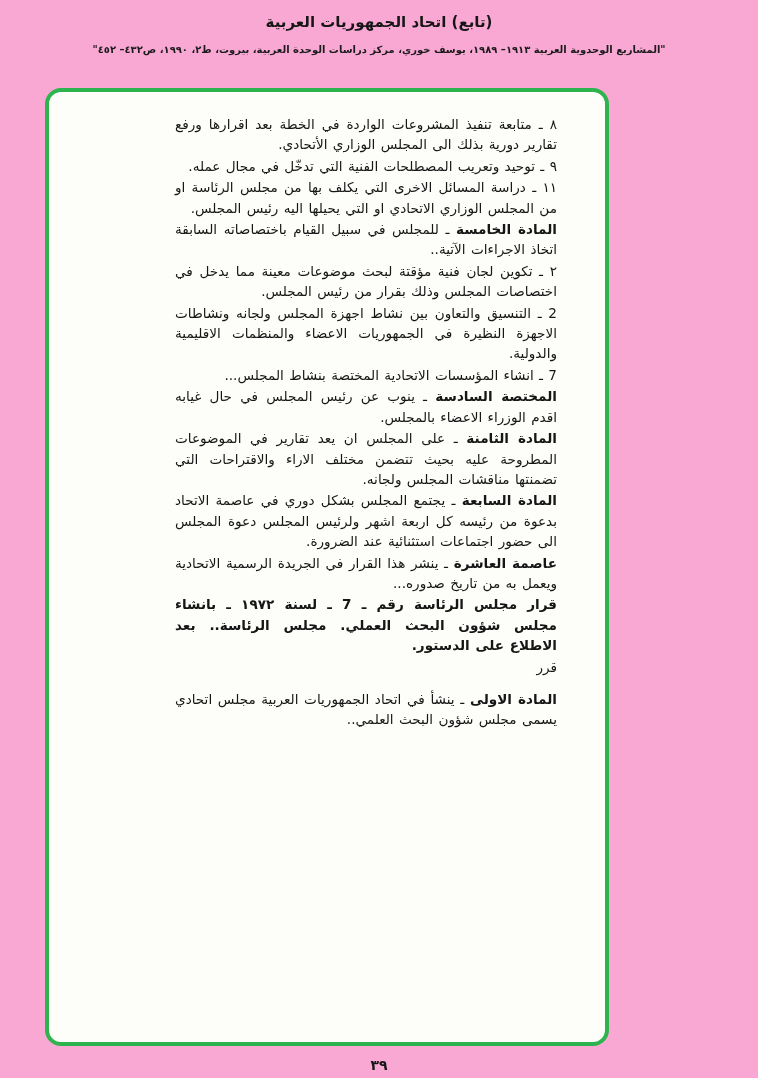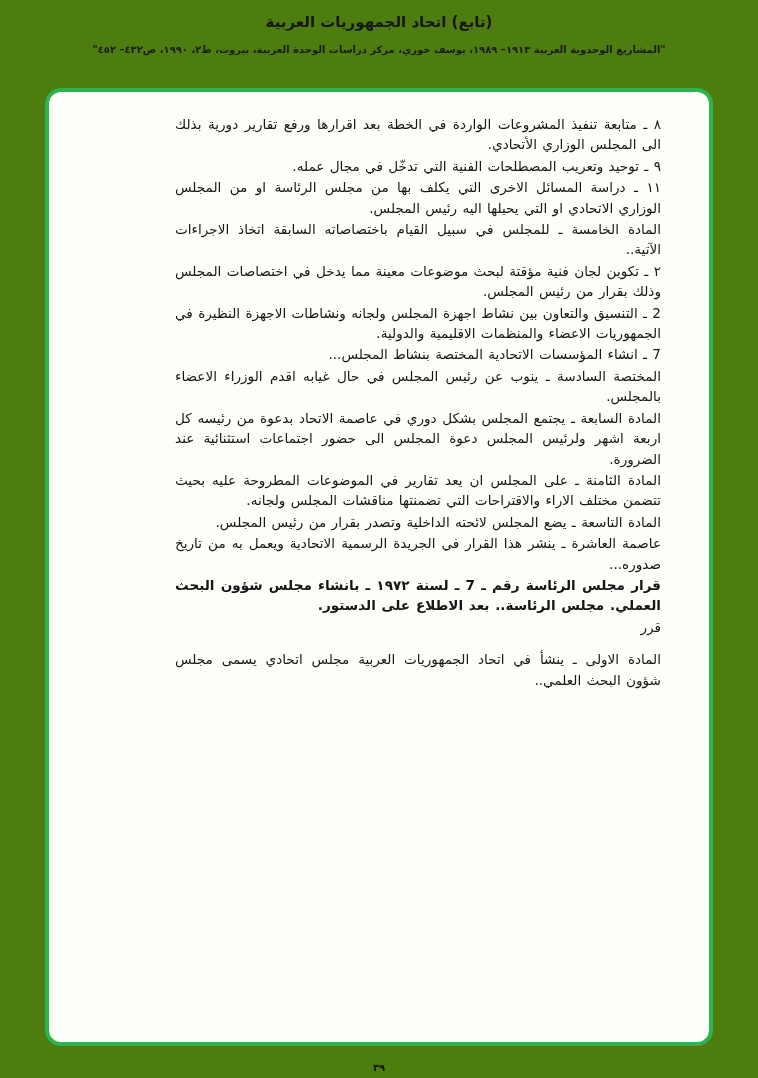--- a/index.html
+++ b/index.html
@@ -7,70 +7,70 @@
   html, body { background: #ffffff; }
   body {
     width: 758px; height: 1078px;
     font-family: "DejaVu Sans", sans-serif;
     color: #161616;
     position: relative;
     overflow: hidden;
   }
   .page {
     position: absolute; inset: 0;
-    background: #4d7c0f;
+    background: #f9a8d4;
   }
   .header {
     direction: rtl;
     text-align: center;
     padding-top: 13px;
   }
   .title {
     font-size: 15px;
     font-weight: bold;
     letter-spacing: 0.2px;
   }
   .citation {
     font-size: 10px;
     font-weight: bold;
     margin-top: 13px;
     color: #1b1b1b;
   }
   .frame {
     position: absolute;
     left: 45px; top: 88px;
-    width: 668px; height: 958px;
+    width: 564px; height: 958px;
     border: 4px solid var(--frame-green);
     border-radius: 16px;
     background: #fdfdfa;
     padding: 22px 48px 18px 126px;
     direction: rtl;
     overflow: hidden;
   }
   .body-col {
     width: 100%;
   }
   .para {
     font-size: 13.6px;
     line-height: 20.4px;
     text-align: justify;
     text-justify: inter-word;
     margin-bottom: 1px;
     word-spacing: 1px;
   }
   .para::after {  }
   .para.bold { font-weight: bold; }
-  .para b { font-weight: normal; }
+  .para b { font-weight: bold; }
   .para.gap-after { margin-bottom: 12px; }
   .pageno {
     position: absolute;
     bottom: 5px; left: 0;
     width: 100%;
     text-align: center;
-    font-size: 10px;
+    font-size: 14px;
     font-weight: bold;
     direction: rtl;
   }
 </style>
 </head>
 <body>
 
 <div class="page">
 
   <header class="header">
@@ -81,23 +81,22 @@
   <div class="frame">
     <div class="body-col">
         <div class="para">٨ ـ متابعة تنفيذ المشروعات الواردة في الخطة بعد اقرارها ورفع تقارير دورية بذلك الى المجلس الوزاري الأتحادي.</div>
         <div class="para">٩ ـ توحيد وتعريب المصطلحات الفنية التي تدخّل في مجال عمله.</div>
         <div class="para">١١ ـ دراسة المسائل الاخرى التي يكلف بها من مجلس الرئاسة او من المجلس الوزاري الاتحادي او التي يحيلها اليه رئيس المجلس.</div>
         <div class="para"><b>المادة الخامسة</b> ـ للمجلس في سبيل القيام باختصاصاته السابقة اتخاذ الاجراءات الآتية..</div>
         <div class="para">٢ ـ تكوين لجان فنية مؤقتة لبحث موضوعات معينة مما يدخل في اختصاصات المجلس وذلك بقرار من رئيس المجلس.</div>
         <div class="para">2 ـ التنسيق والتعاون بين نشاط اجهزة المجلس ولجانه ونشاطات الاجهزة النظيرة في الجمهوريات الاعضاء والمنظمات الاقليمية والدولية.</div>
         <div class="para">7 ـ انشاء المؤسسات الاتحادية المختصة بنشاط المجلس...</div>
         <div class="para"><b>المختصة السادسة</b> ـ ينوب عن رئيس المجلس في حال غيابه اقدم الوزراء الاعضاء بالمجلس.</div>
+        <div class="para"><b>المادة الثامنة</b> ـ على المجلس ان يعد تقارير في الموضوعات المطروحة عليه بحيث تتضمن مختلف الاراء والاقتراحات التي تضمنتها مناقشات المجلس ولجانه.</div>
         <div class="para"><b>المادة السابعة</b> ـ يجتمع المجلس بشكل دوري في عاصمة الاتحاد بدعوة من رئيسه كل اربعة اشهر ولرئيس المجلس دعوة المجلس الى حضور اجتماعات استثنائية عند الضرورة.</div>
-        <div class="para"><b>المادة الثامنة</b> ـ على المجلس ان يعد تقارير في الموضوعات المطروحة عليه بحيث تتضمن مختلف الاراء والاقتراحات التي تضمنتها مناقشات المجلس ولجانه.</div>
-        <div class="para"><b>المادة التاسعة</b> ـ يضع المجلس لائحته الداخلية وتصدر بقرار من رئيس المجلس.</div>
         <div class="para"><b>عاصمة العاشرة</b> ـ ينشر هذا القرار في الجريدة الرسمية الاتحادية ويعمل به من تاريخ صدوره...</div>
         <div class="para bold">قرار مجلس الرئاسة رقم ـ 7 ـ لسنة ١٩٧٢ ـ بانشاء مجلس شؤون البحث العملي. مجلس الرئاسة.. بعد الاطلاع على الدستور.</div>
         <div class="para gap-after">قرر</div>
         <div class="para"><b>المادة الاولى</b> ـ ينشأ في اتحاد الجمهوريات العربية مجلس اتحادي يسمى مجلس شؤون البحث العلمي..</div>
       </div>
   </div>
 
   <div class="pageno">٣٩</div>
 
 </div>

